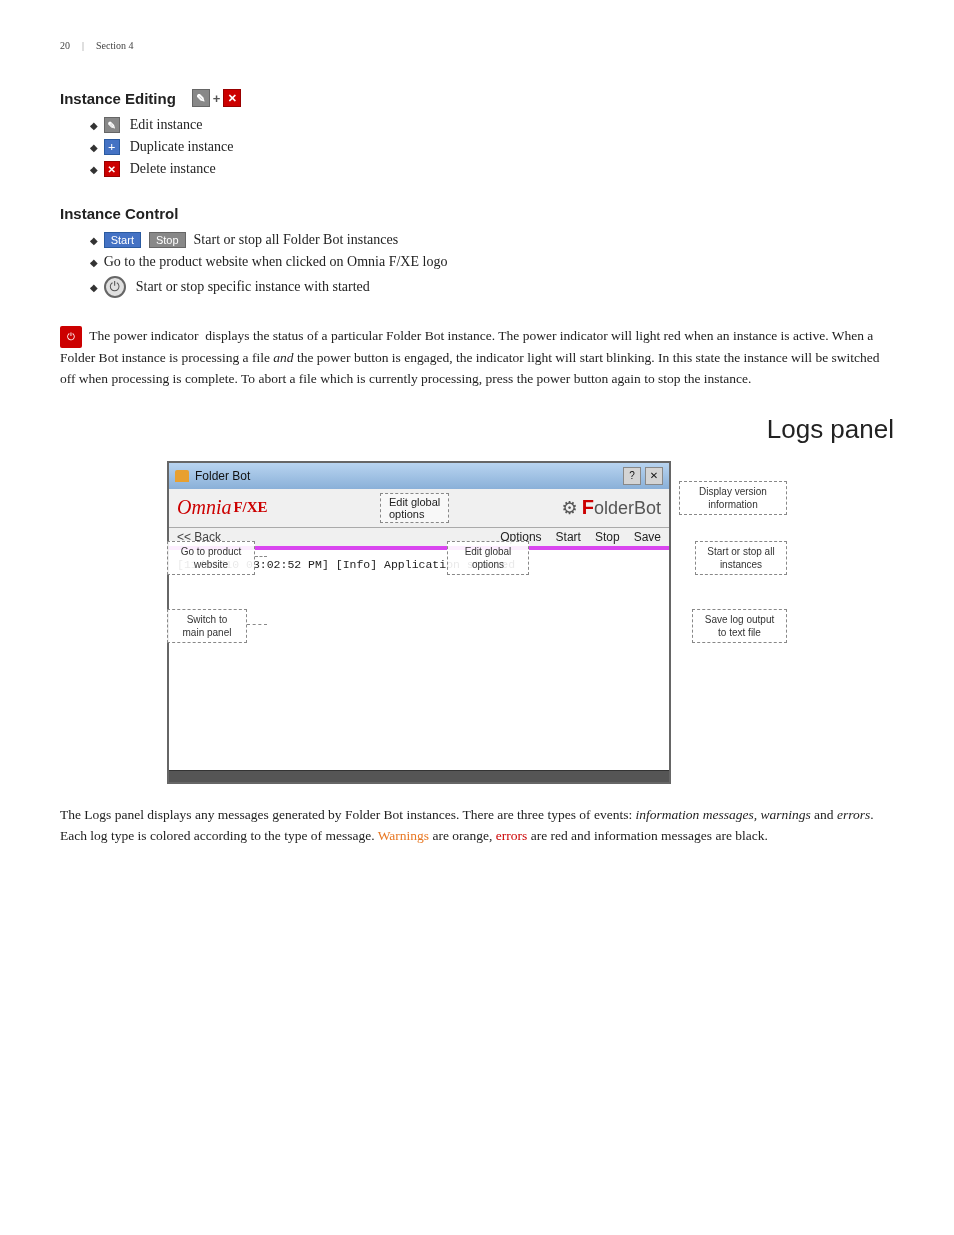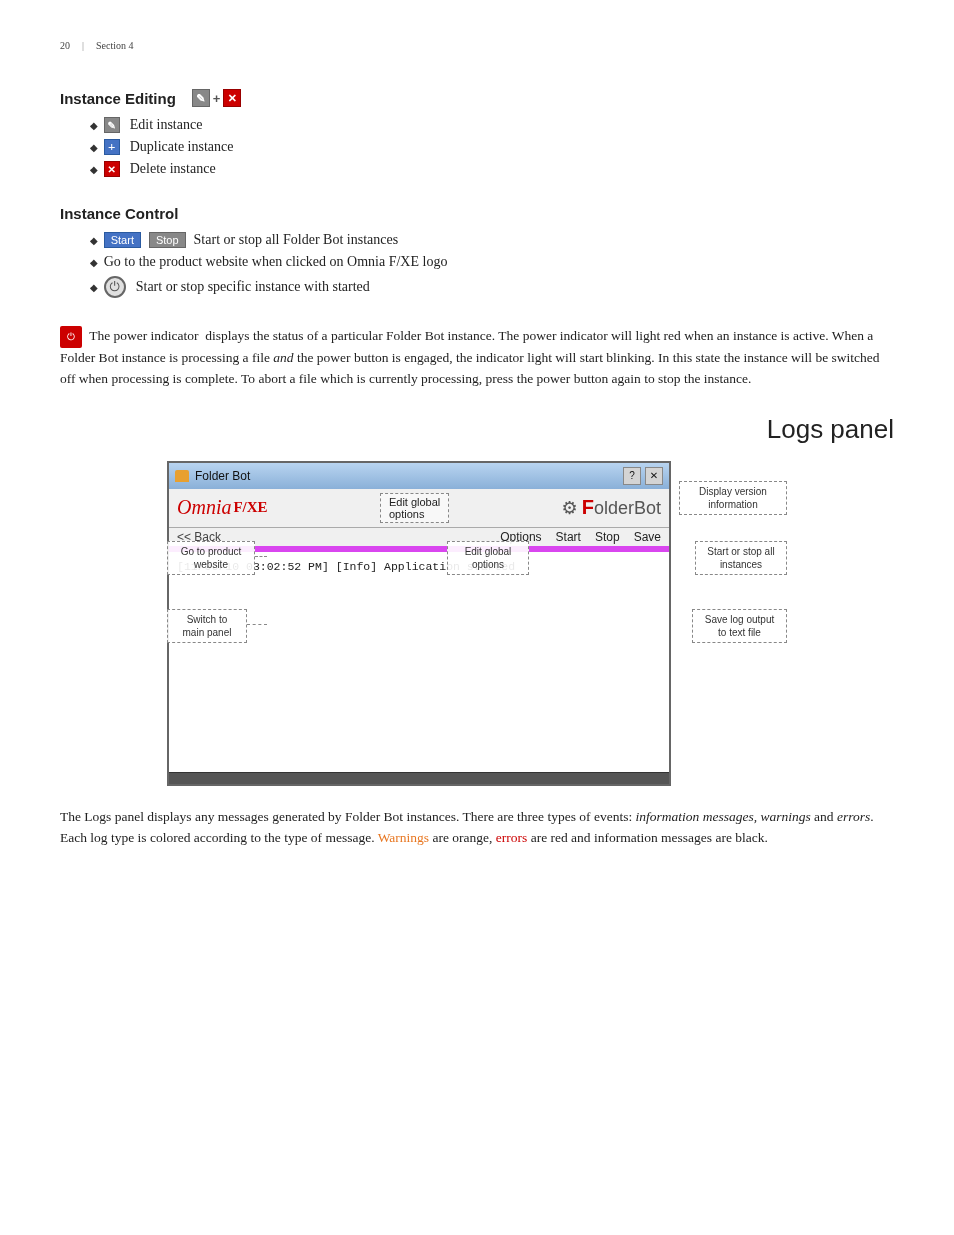--- a/index.html
+++ b/index.html
@@ -236,21 +236,21 @@
       font-size: 18px;
     }
     .app-menubar {
       background: #f0f0f0;
       display: flex;
       align-items: flex-end;
       padding: 2px 8px;
       gap: 14px;
       font-family: Arial, sans-serif;
       font-size: 12px;
-      border-bottom: 6px solid #d946ef;
+      border-bottom: 4px solid #d946ef;
     }
     .app-menubar .back-btn {
       color: #444;
       cursor: pointer;
     }
     .app-menubar .menu-spacer {
       flex: 1;
     }
     .app-log-area {
       background: #fff;

